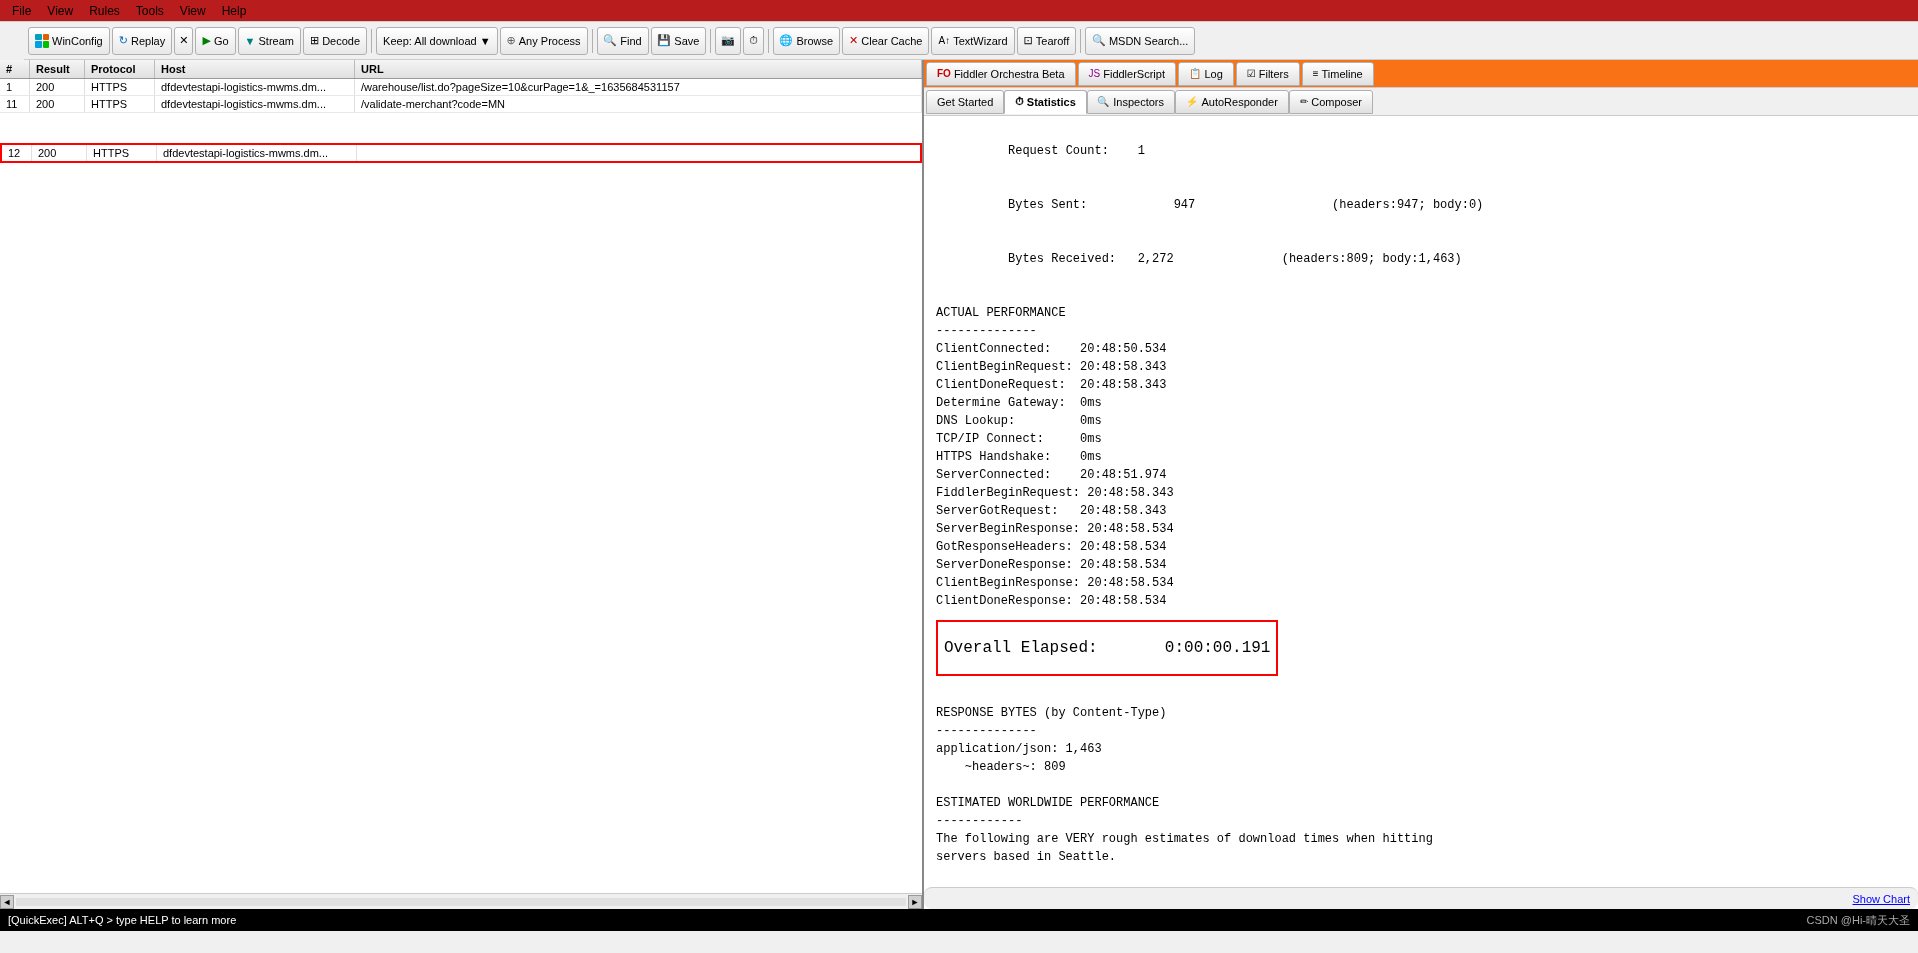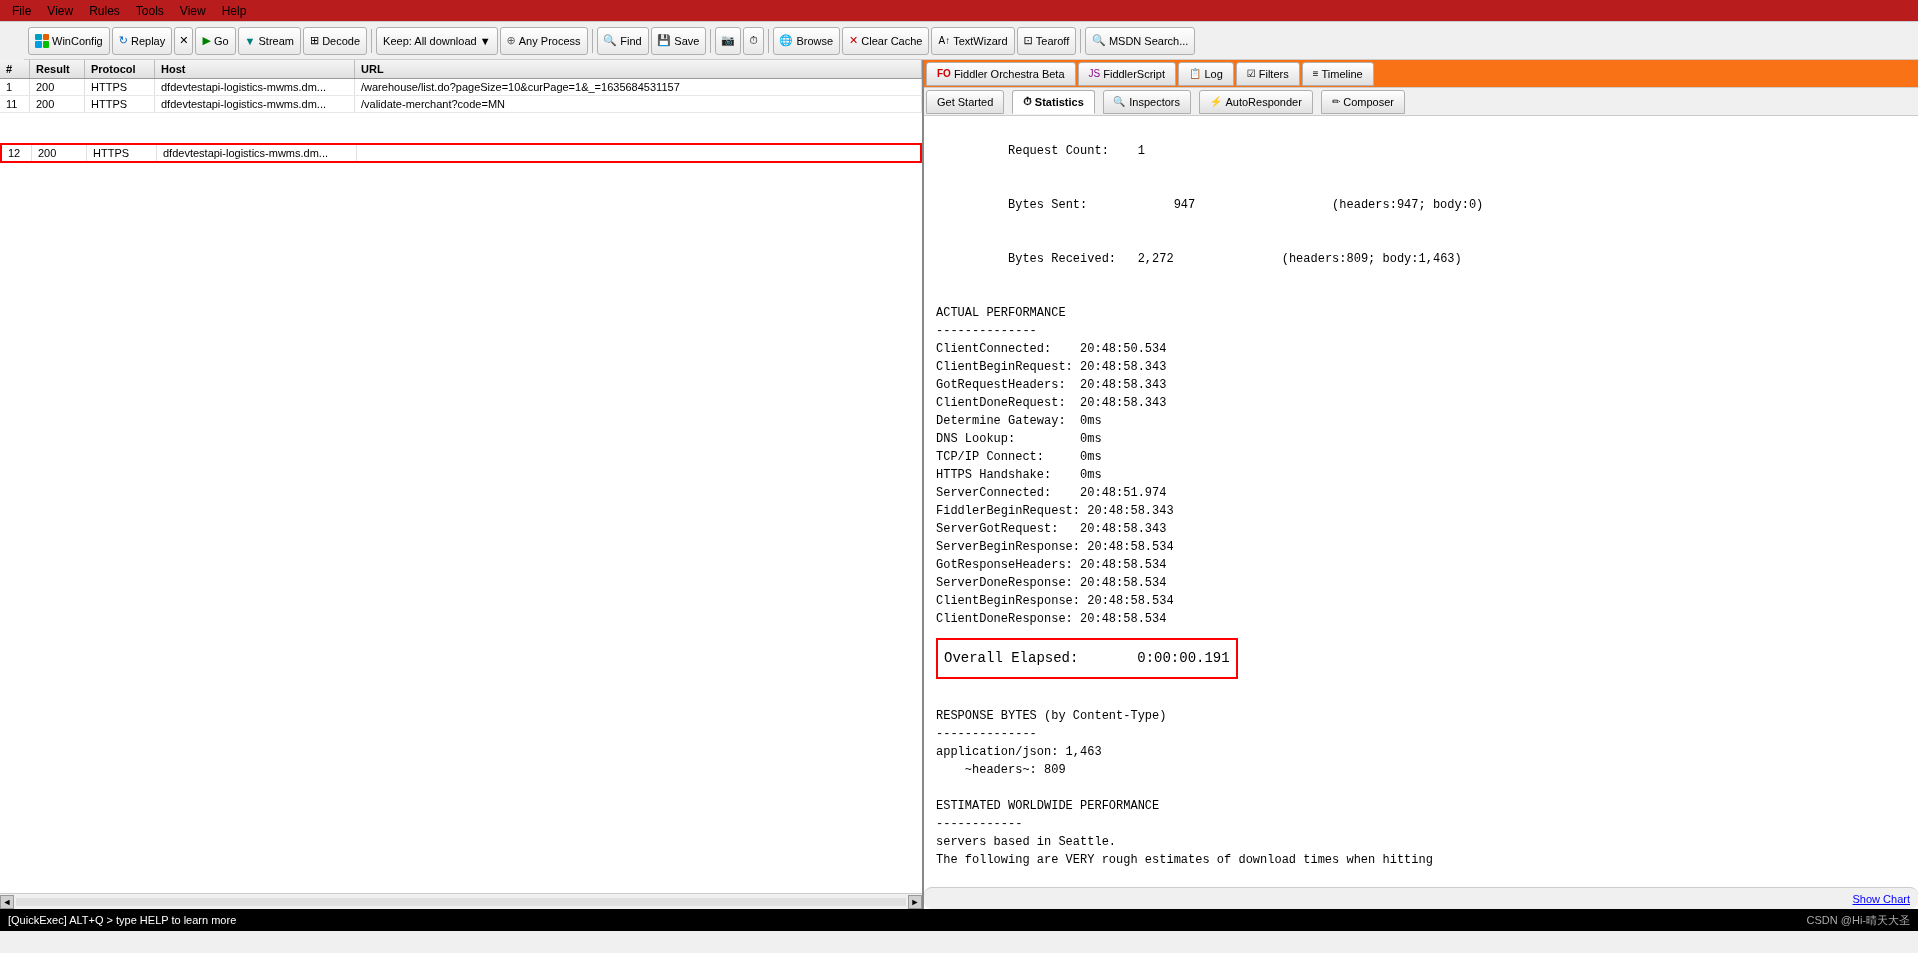--- a/index.html
+++ b/index.html
@@ -139,21 +139,21 @@
       height: 28px;
       gap: 2px;
     }
     .right-tabs-row2 {
       display: flex;
       align-items: center;
       background: #f0f0f0;
       border-bottom: 1px solid #ccc;
       padding: 0 2px;
       height: 28px;
-      gap: 8px;
+      gap: 0;
     }
     .tab-btn {
       display: flex;
       align-items: center;
       gap: 3px;
       padding: 3px 10px;
       background: linear-gradient(to bottom, #ffffff, #e0e0e0);
       border: 1px solid #b0b0b0;
       border-radius: 3px 3px 0 0;
       cursor: pointer;
@@ -174,24 +174,24 @@
       font-family: 'Courier New', monospace;
       font-size: 12px;
       background: white;
       color: #000;
       line-height: 1.5;
     }
     .stats-line { white-space: pre; }
     .overall-elapsed-box {
       display: inline-block;
       border: 2px solid red;
-      padding: 8px 6px;
+      padding: 14px 6px;
       margin: 4px 0;
       font-family: 'Courier New', monospace;
-      font-size: 14px;
+      font-size: 16px;
     }
 
     
     .show-chart-bar {
       height: 22px;
       background: #f0f0f0;
       border-top: 1px solid #ccc;
       display: flex;
       align-items: center;
       justify-content: flex-end;
@@ -443,21 +443,20 @@
         <div class="stats-line">
           <span>Bytes Received:</span>&nbsp;&nbsp;&nbsp;<span>2,272</span>&nbsp;&nbsp;&nbsp;&nbsp;&nbsp;&nbsp;&nbsp;&nbsp;&nbsp;&nbsp;&nbsp;&nbsp;&nbsp;&nbsp;&nbsp;<span>(headers:809; body:1,463)</span>
         </div>
 
         <br>
         <div class="stats-line">ACTUAL PERFORMANCE</div>
         <div class="stats-line">--------------</div>
 
         <div class="stats-line">ClientConnected:    20:48:50.534</div>
         <div class="stats-line">ClientBeginRequest: 20:48:58.343</div>
-        <div class="stats-line">GotRequestHeaders:  20:48:58.343</div>
         <div class="stats-line">ClientDoneRequest:  20:48:58.343</div>
         <div class="stats-line">Determine Gateway:  0ms</div>
         <div class="stats-line">DNS Lookup:         0ms</div>
         <div class="stats-line">TCP/IP Connect:     0ms</div>
         <div class="stats-line">HTTPS Handshake:    0ms</div>
         <div class="stats-line">ServerConnected:    20:48:51.974</div>
         <div class="stats-line">FiddlerBeginRequest: 20:48:58.343</div>
         <div class="stats-line">ServerGotRequest:   20:48:58.343</div>
         <div class="stats-line">ServerBeginResponse: 20:48:58.534</div>
         <div class="stats-line">GotResponseHeaders: 20:48:58.534</div>
@@ -473,22 +472,22 @@
 
         <br>
         <div class="stats-line">RESPONSE BYTES (by Content-Type)</div>
         <div class="stats-line">--------------</div>
         <div class="stats-line">application/json: 1,463</div>
         <div class="stats-line">    ~headers~: 809</div>
 
         <br>
         <div class="stats-line">ESTIMATED WORLDWIDE PERFORMANCE</div>
         <div class="stats-line">------------</div>
+        <div class="stats-line">The following are VERY rough estimates of download times when hitting</div>
         <div class="stats-line">servers based in Seattle.</div>
-        <div class="stats-line">The following are VERY rough estimates of download times when hitting</div>
 
         <br>
         <div class="stats-line">US West Coast (Modem – 6KB/sec)</div>
         
         
 
         <br>
         
         
         

